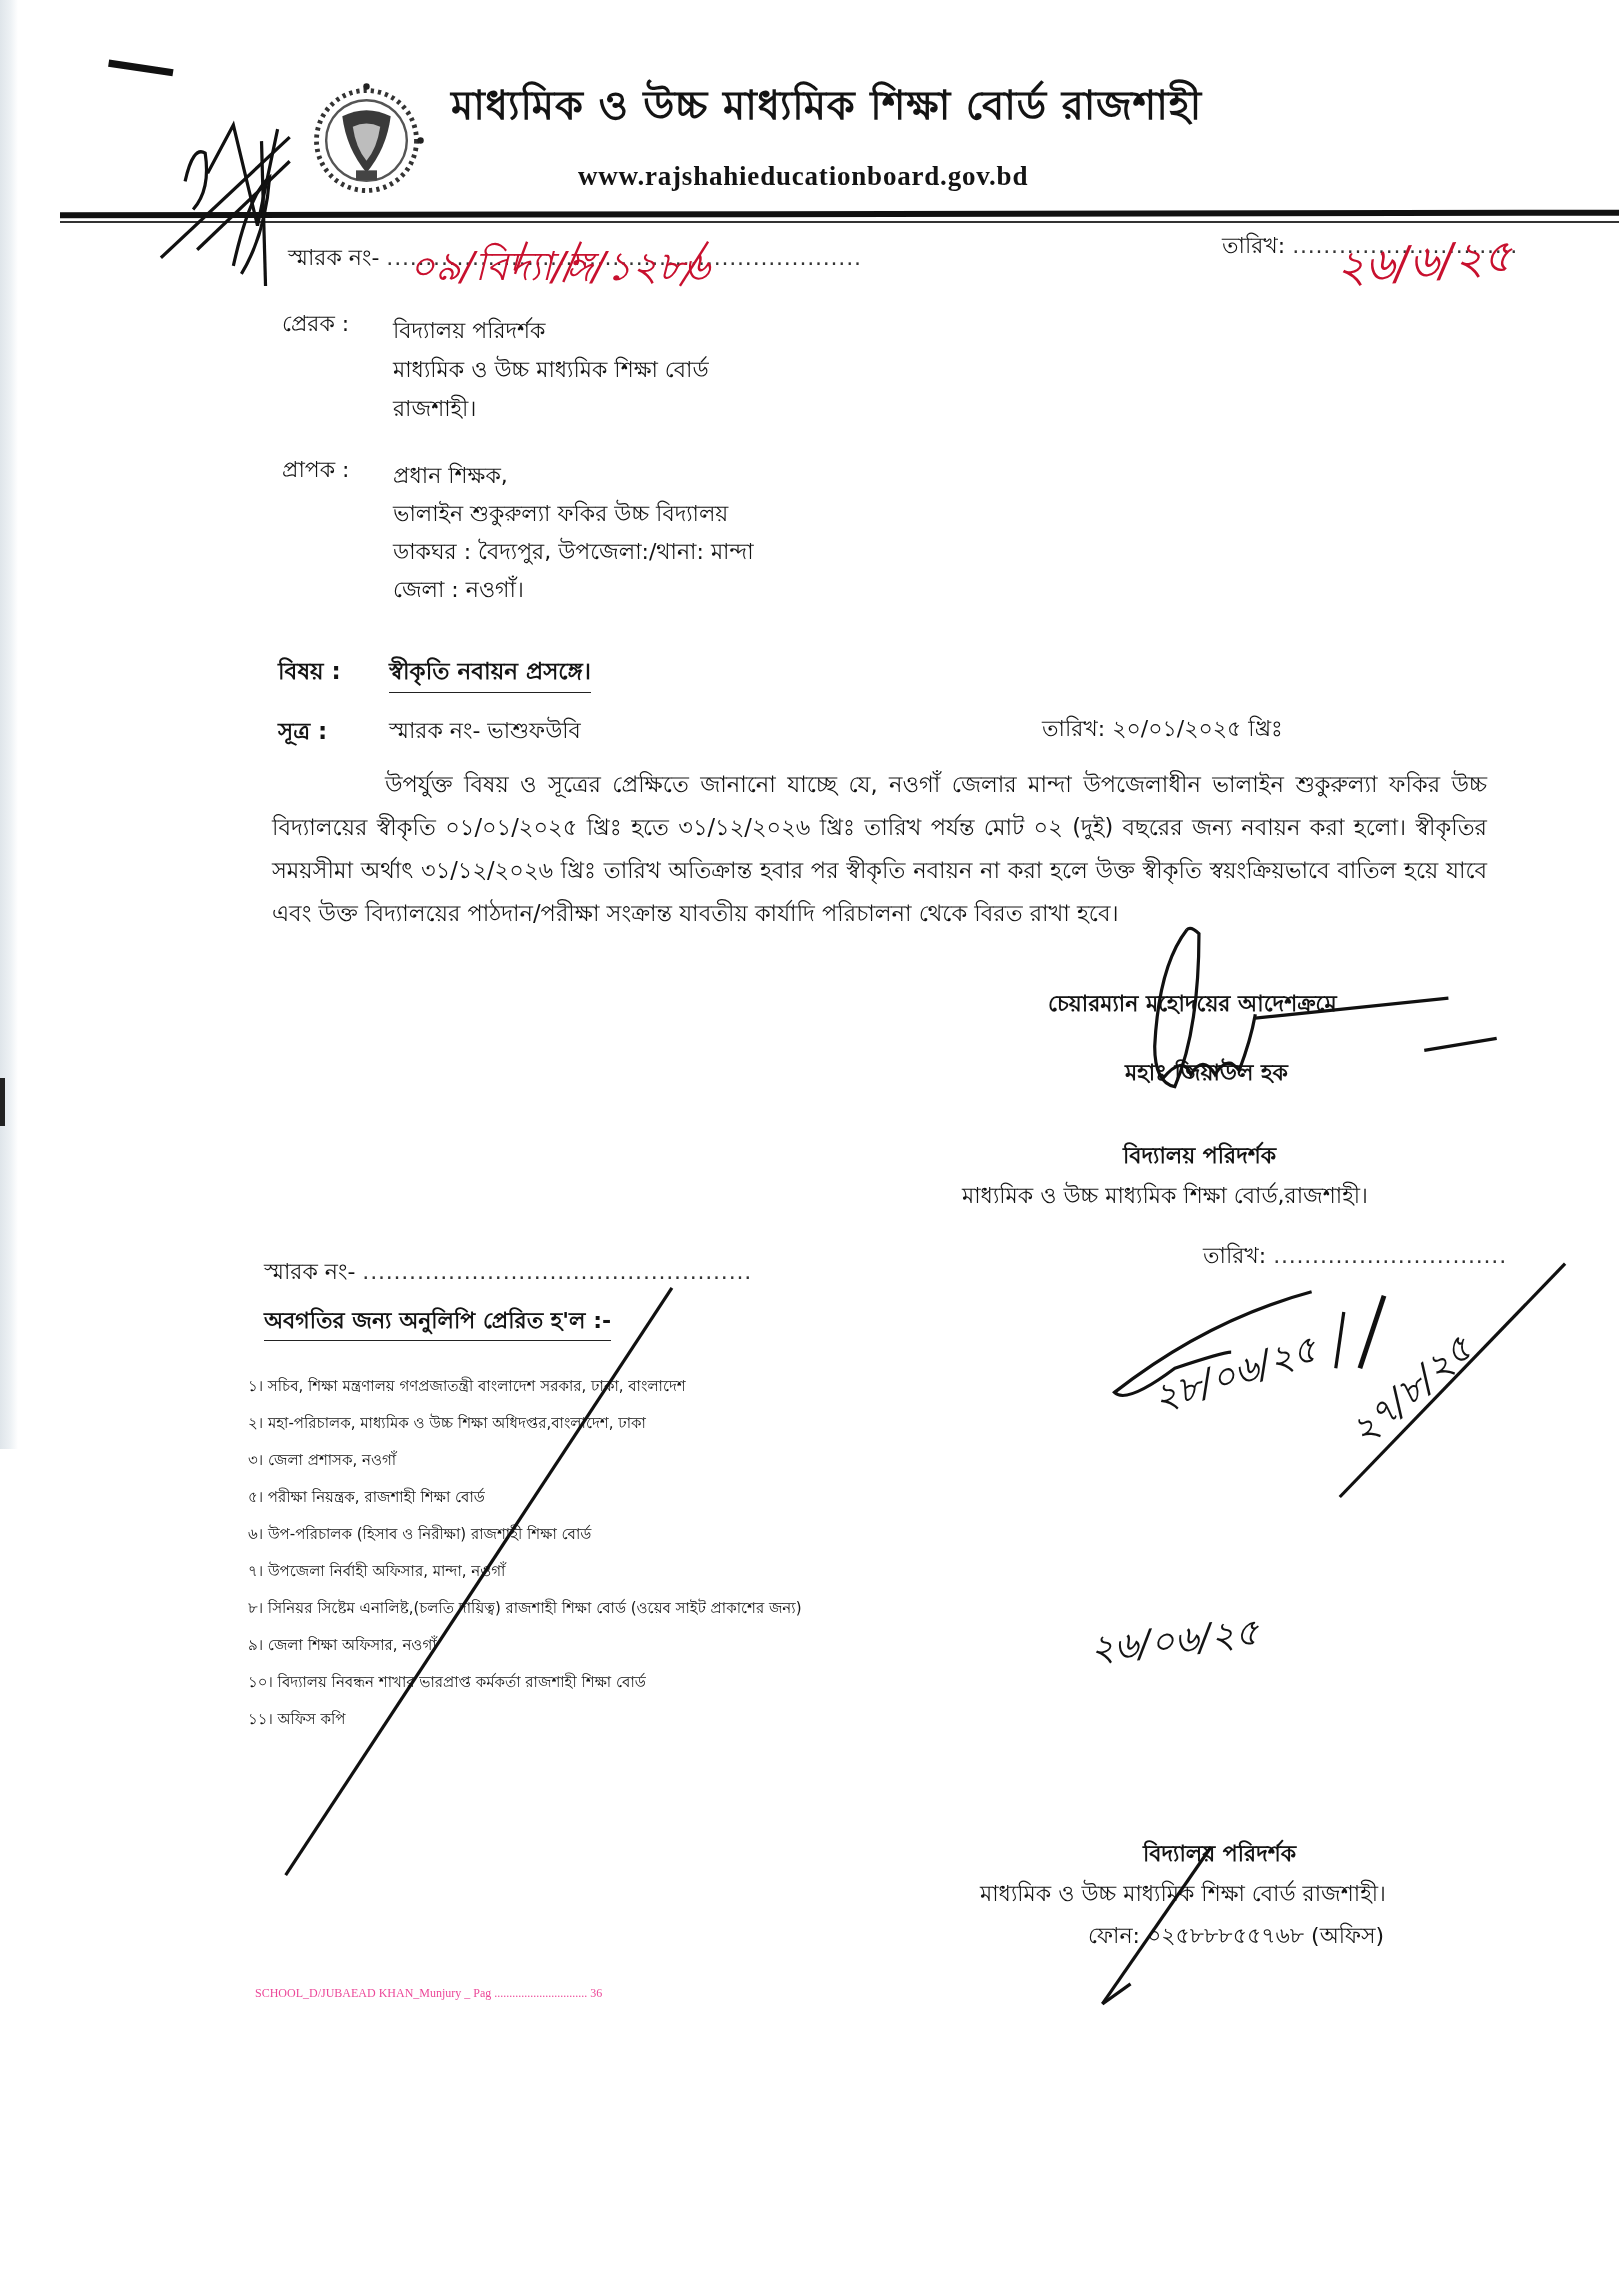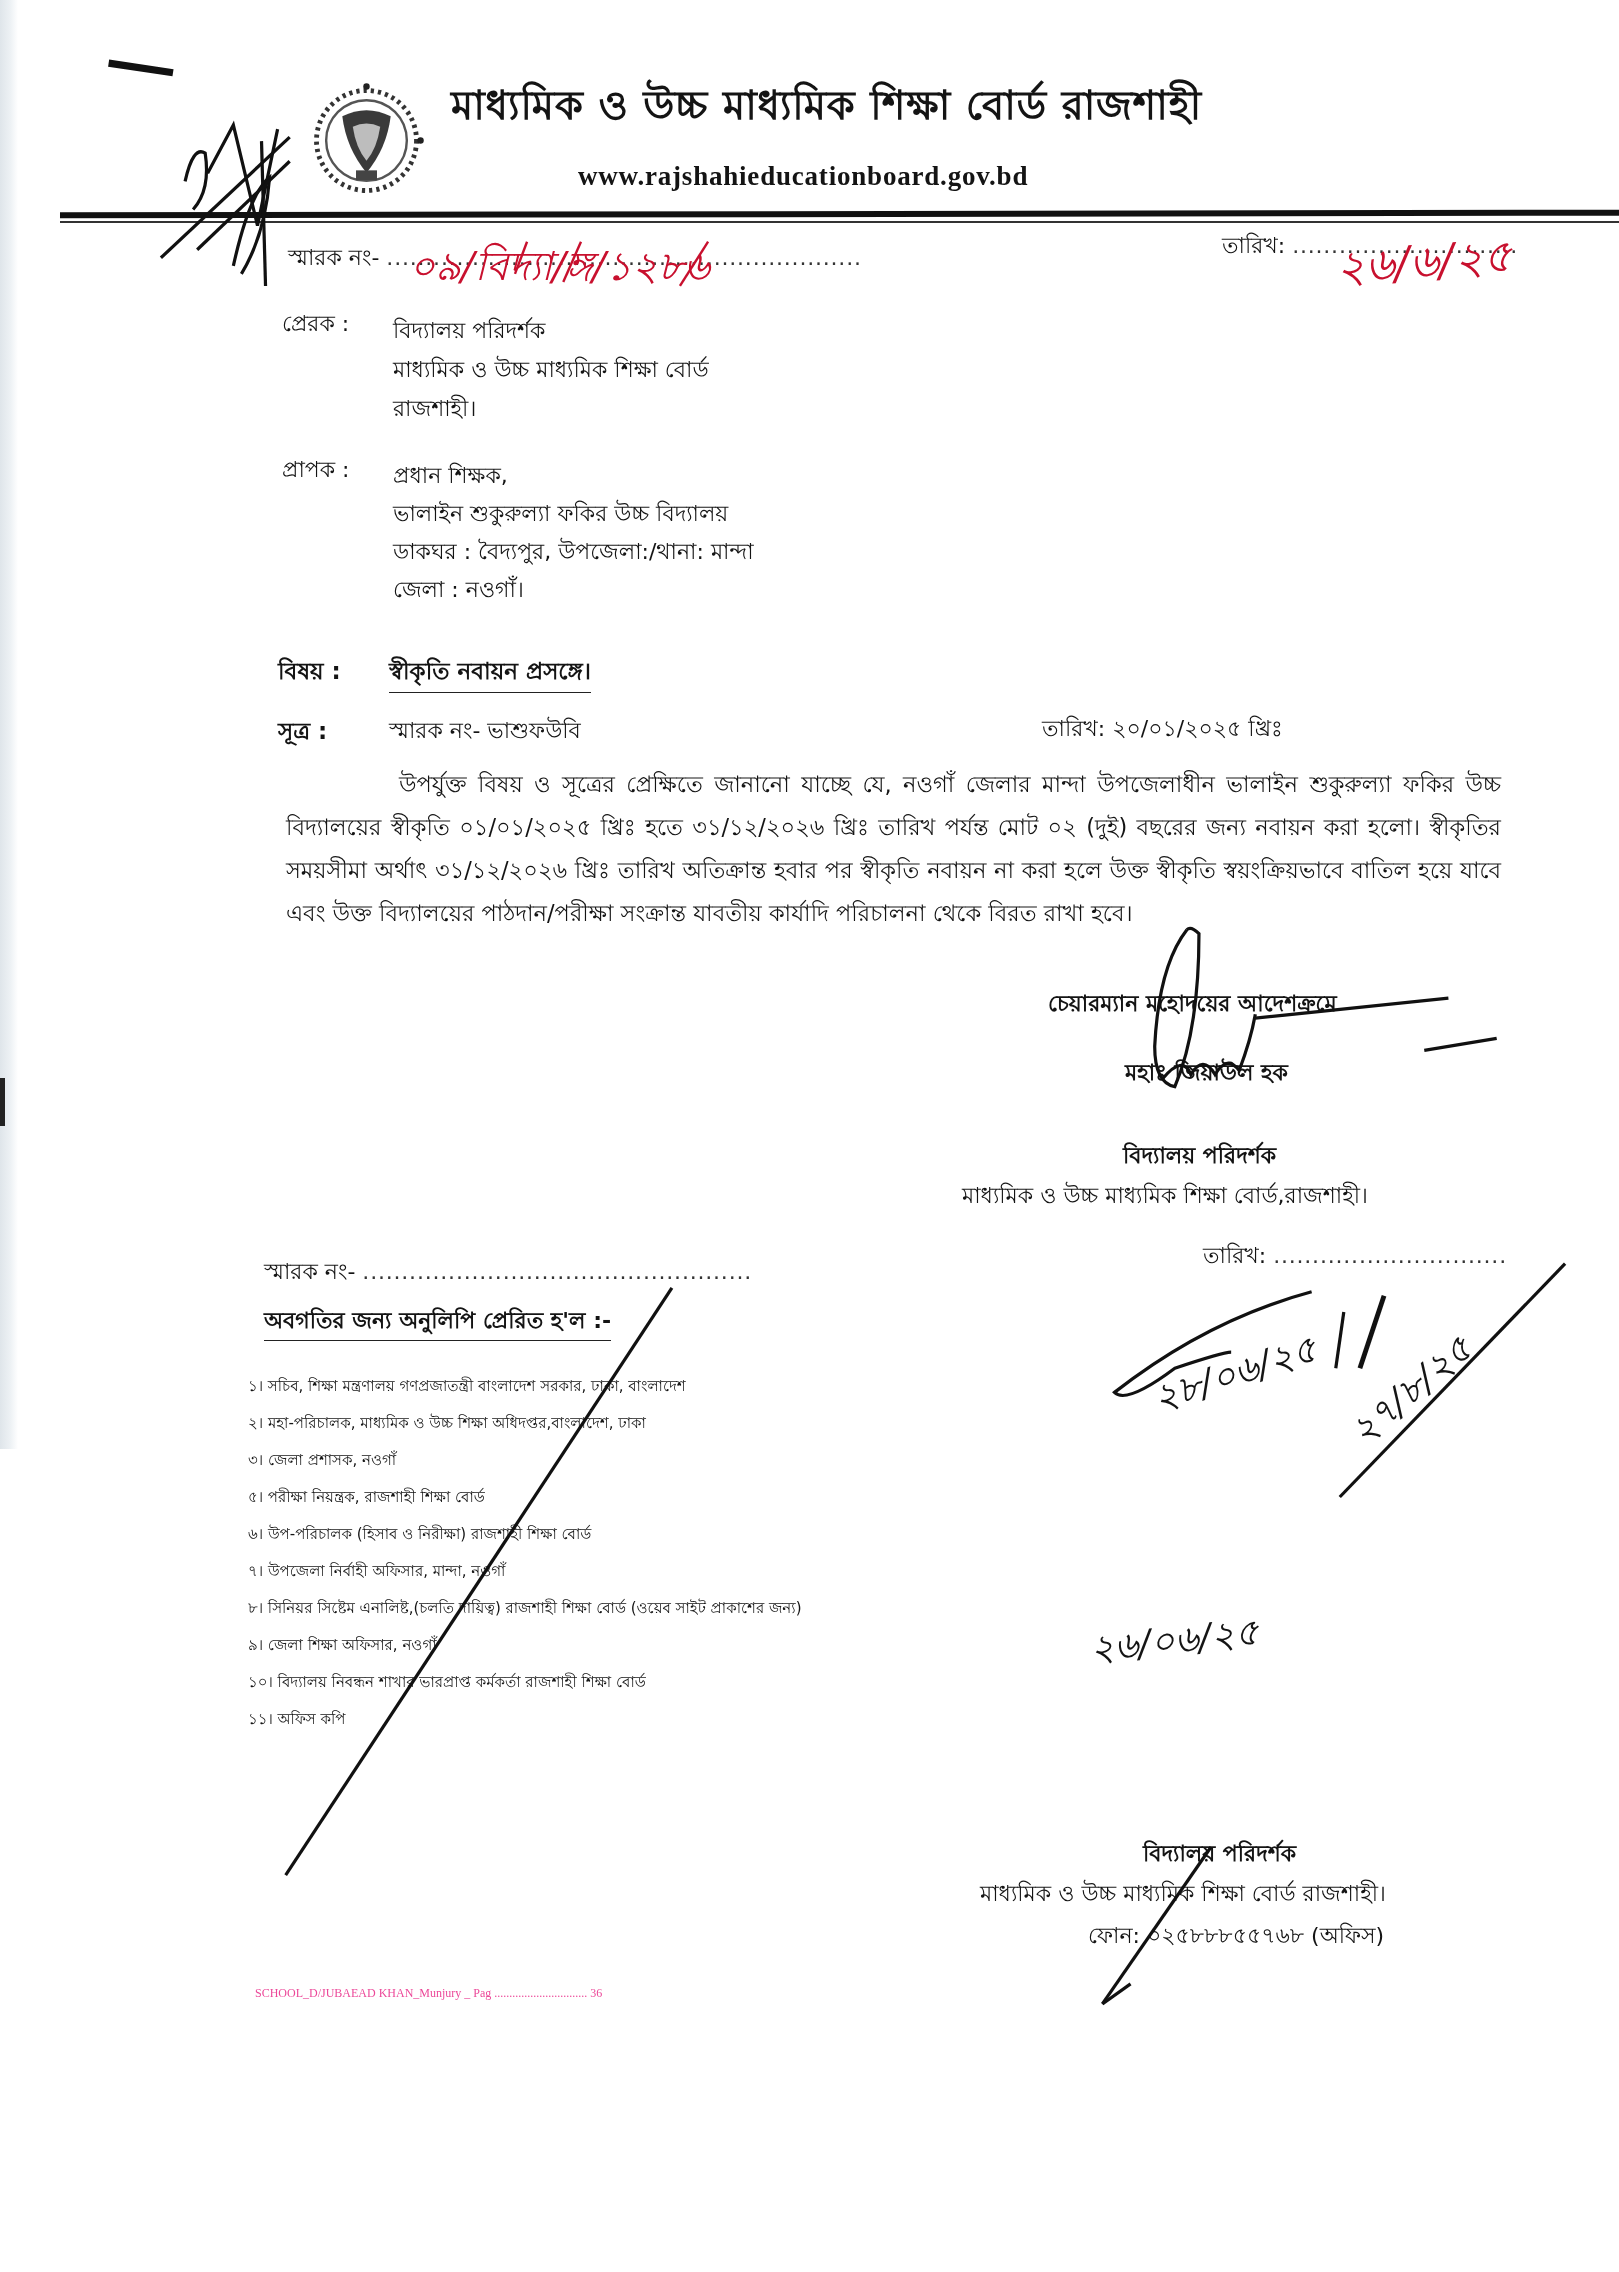--- a/index.html
+++ b/index.html
@@ -28,21 +28,21 @@
   .rule-thin { left: 60px; top: 221px; width: 1559px; height: 1.6px; background: #333; }
   .logo {
     left: 306px; top: 80px; width: 121px; height: 121px;
   }
   .txt { font-size: 22px; white-space: nowrap; line-height: 1.2; }
   .txt-b { font-weight: bold; }
   .dots { letter-spacing: 0.8px; color: #333; }
   .red-hand { font-family: "DejaVu Serif", serif; font-style: italic; color: #c8102e; }
   .para {
     left: 272px; top: 763px; width: 1215px; font-size: 22.5px; line-height: 43px;
-    text-align: justify; text-indent: 113px; margin-left: 14px;
+    text-align: justify; text-indent: 113px;
   }
   .cc-list { left: 248px; top: 1368px; }
   .cc-item { font-size: 15px; line-height: 37px; white-space: nowrap; }
   .footer-note {
     left: 255px; top: 1986px; font-family: "Liberation Serif", serif; font-size: 12px; color: #ec4899; white-space: nowrap;
   }
   .underline { border-bottom: 1.6px solid #222; padding-bottom: 6px; }
   svg.overlay { position: absolute; left: 0; top: 0; pointer-events: none; }
 </style>
 </head>

